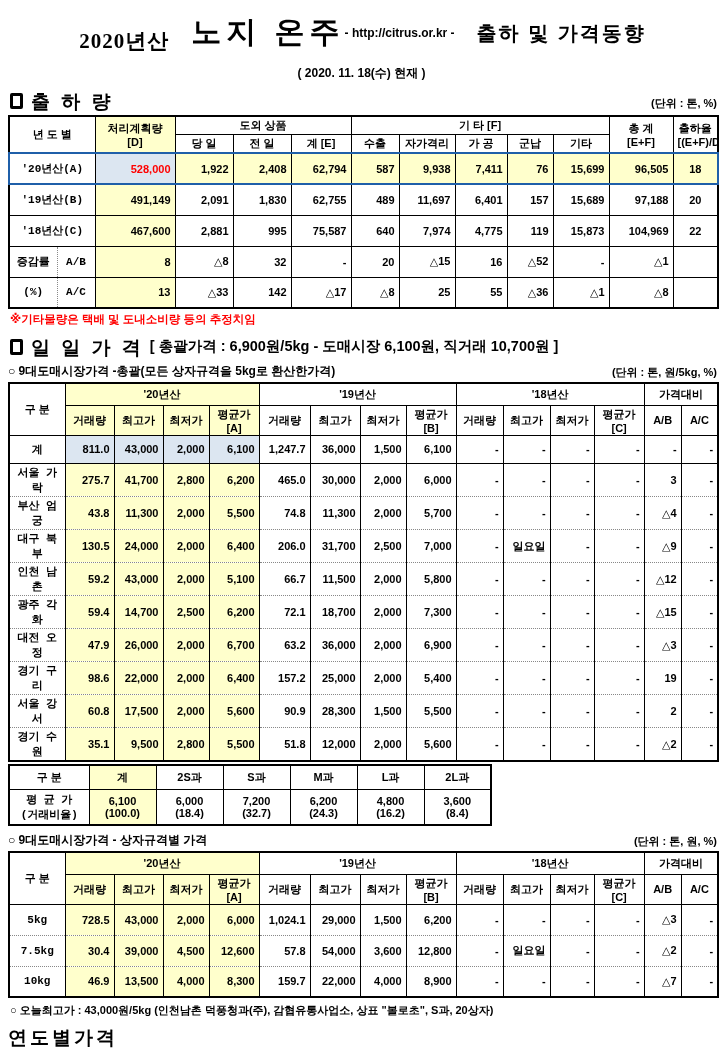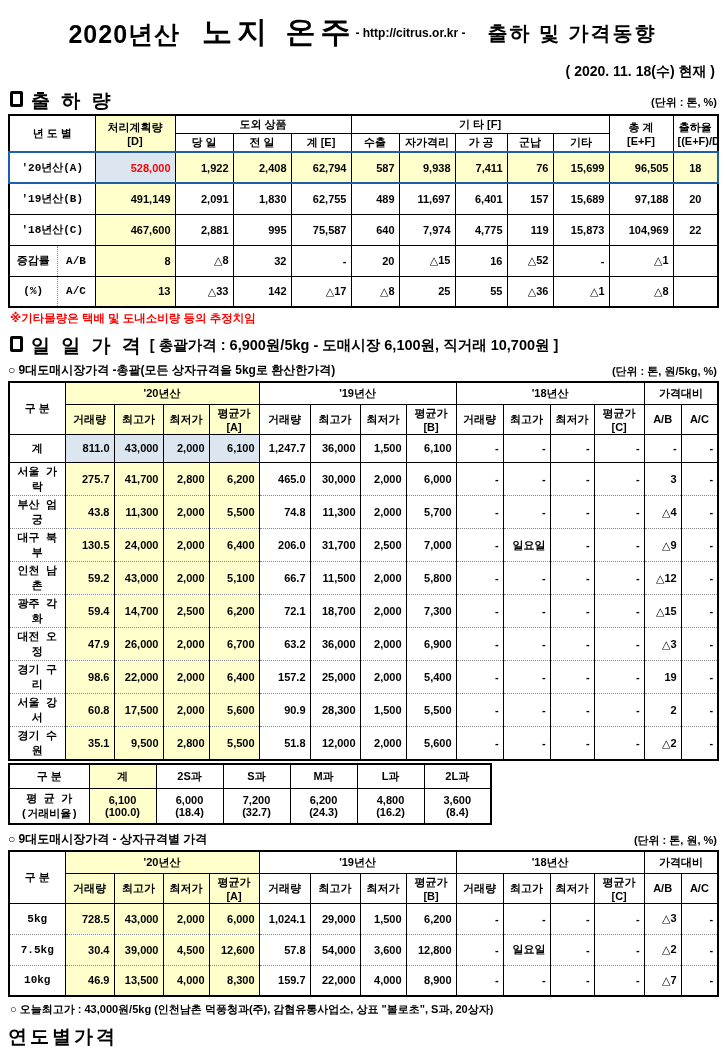--- a/index.html
+++ b/index.html
@@ -8,29 +8,29 @@
   *{box-sizing:border-box;}
   html,body{margin:0;padding:0;background:#fff;}
   body{
     width:725px;height:1064px;overflow:hidden;color:#000;
     font-family:"Liberation Sans","DejaVu Sans",sans-serif;font-weight:bold;
   }
   .page{padding:10px 8px 4px 8px;}
 
   
   .title-row{display:flex;justify-content:center;align-items:flex-start;gap:22px;margin-top:2px;}
-  .t-year{font-size:25px;margin-top:6px;letter-spacing:1px;}
+  .t-year{font-size:21px;margin-top:15px;letter-spacing:1px;font-family:Liberation Serif, serif;}
   .t-mid{display:inline-flex;align-items:center;}
   .t-prod{font-size:30px;letter-spacing:5px;}
   .t-url{font-size:12px;font-weight:bold;margin-top:0px;}
   .t-suffix{font-size:20px;margin-top:8px;letter-spacing:2px;text-align:center;}
-  .date-line{text-align:right;font-size:14px;margin:10px 2px 2px 0;}
-
-  
-  .sec{display:flex;margin:10px 0 4px 0;}
+  .date-line{text-align:center;font-size:12px;margin:10px 2px 2px 0;}
+
+  
+  .sec{display:flex;align-items:flex-end;margin:10px 0 4px 0;}
   .sq{width:13px;height:16px;border:3px solid #000;border-radius:2px;margin:0 8px 2px 2px;flex:none;}
   .sec-title{font-size:19px;letter-spacing:3px;line-height:1;}
   .sec-detail{font-size:14.5px;margin-left:6px;margin-bottom:1px;}
   .unit{margin-left:auto;font-size:11px;align-self:flex-end;}
   .subline{display:flex;align-items:flex-end;margin:6px 0 2px 0;font-size:12px;}
 
   
   table{border-collapse:collapse;table-layout:fixed;width:709px;font-size:11px;color:#000;margin:2px 0;}
   table{border:2px solid #000;}
   th,td{border:1px solid #000;padding:1px 4px;vertical-align:middle;white-space:pre-line;overflow:hidden;font-weight:bold;}

